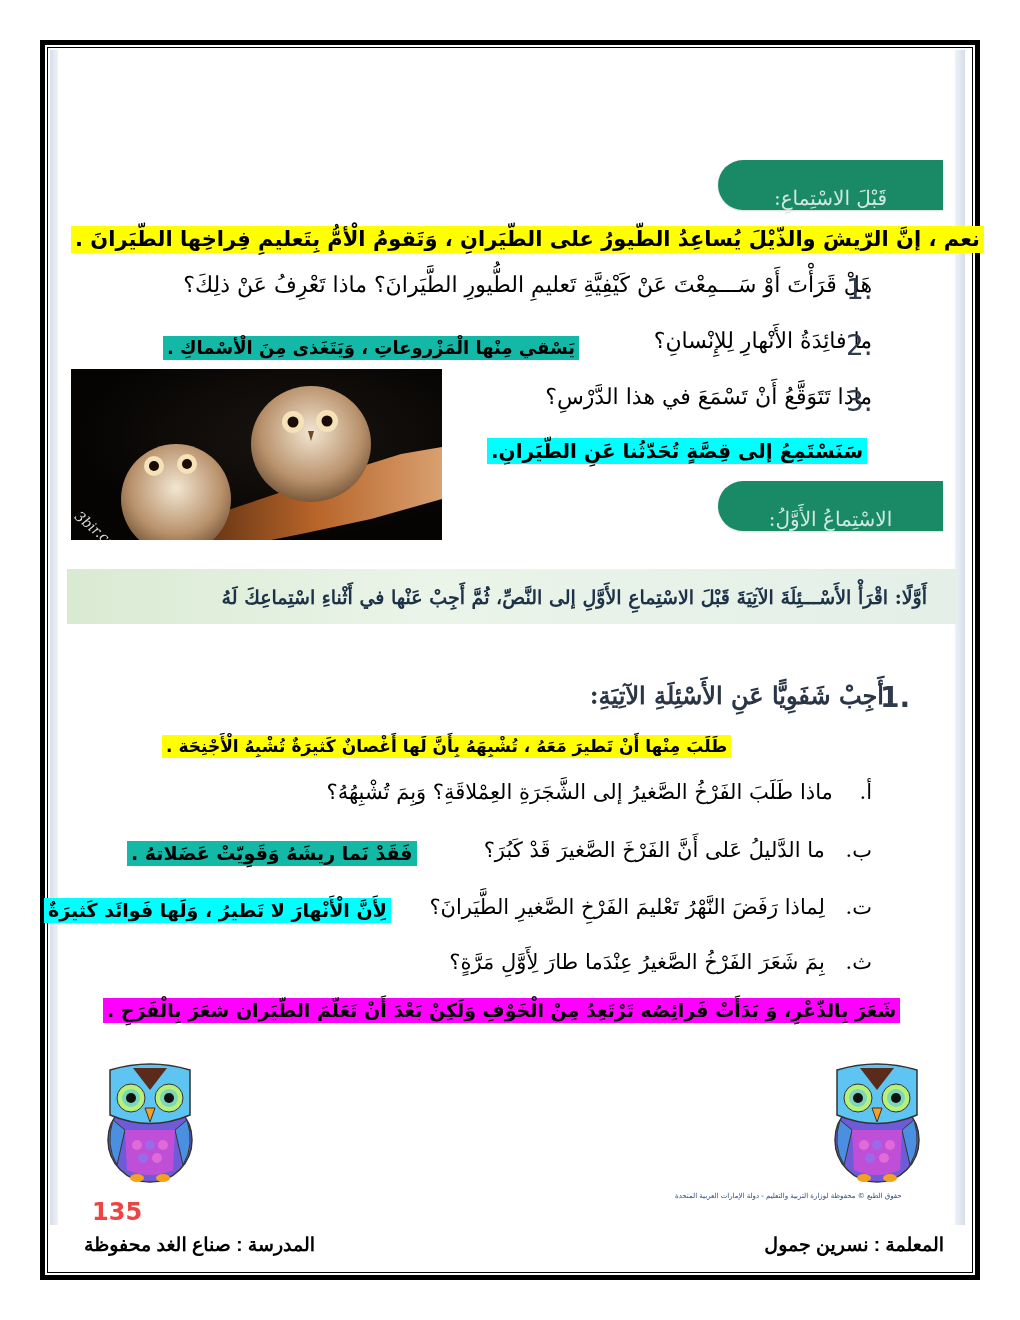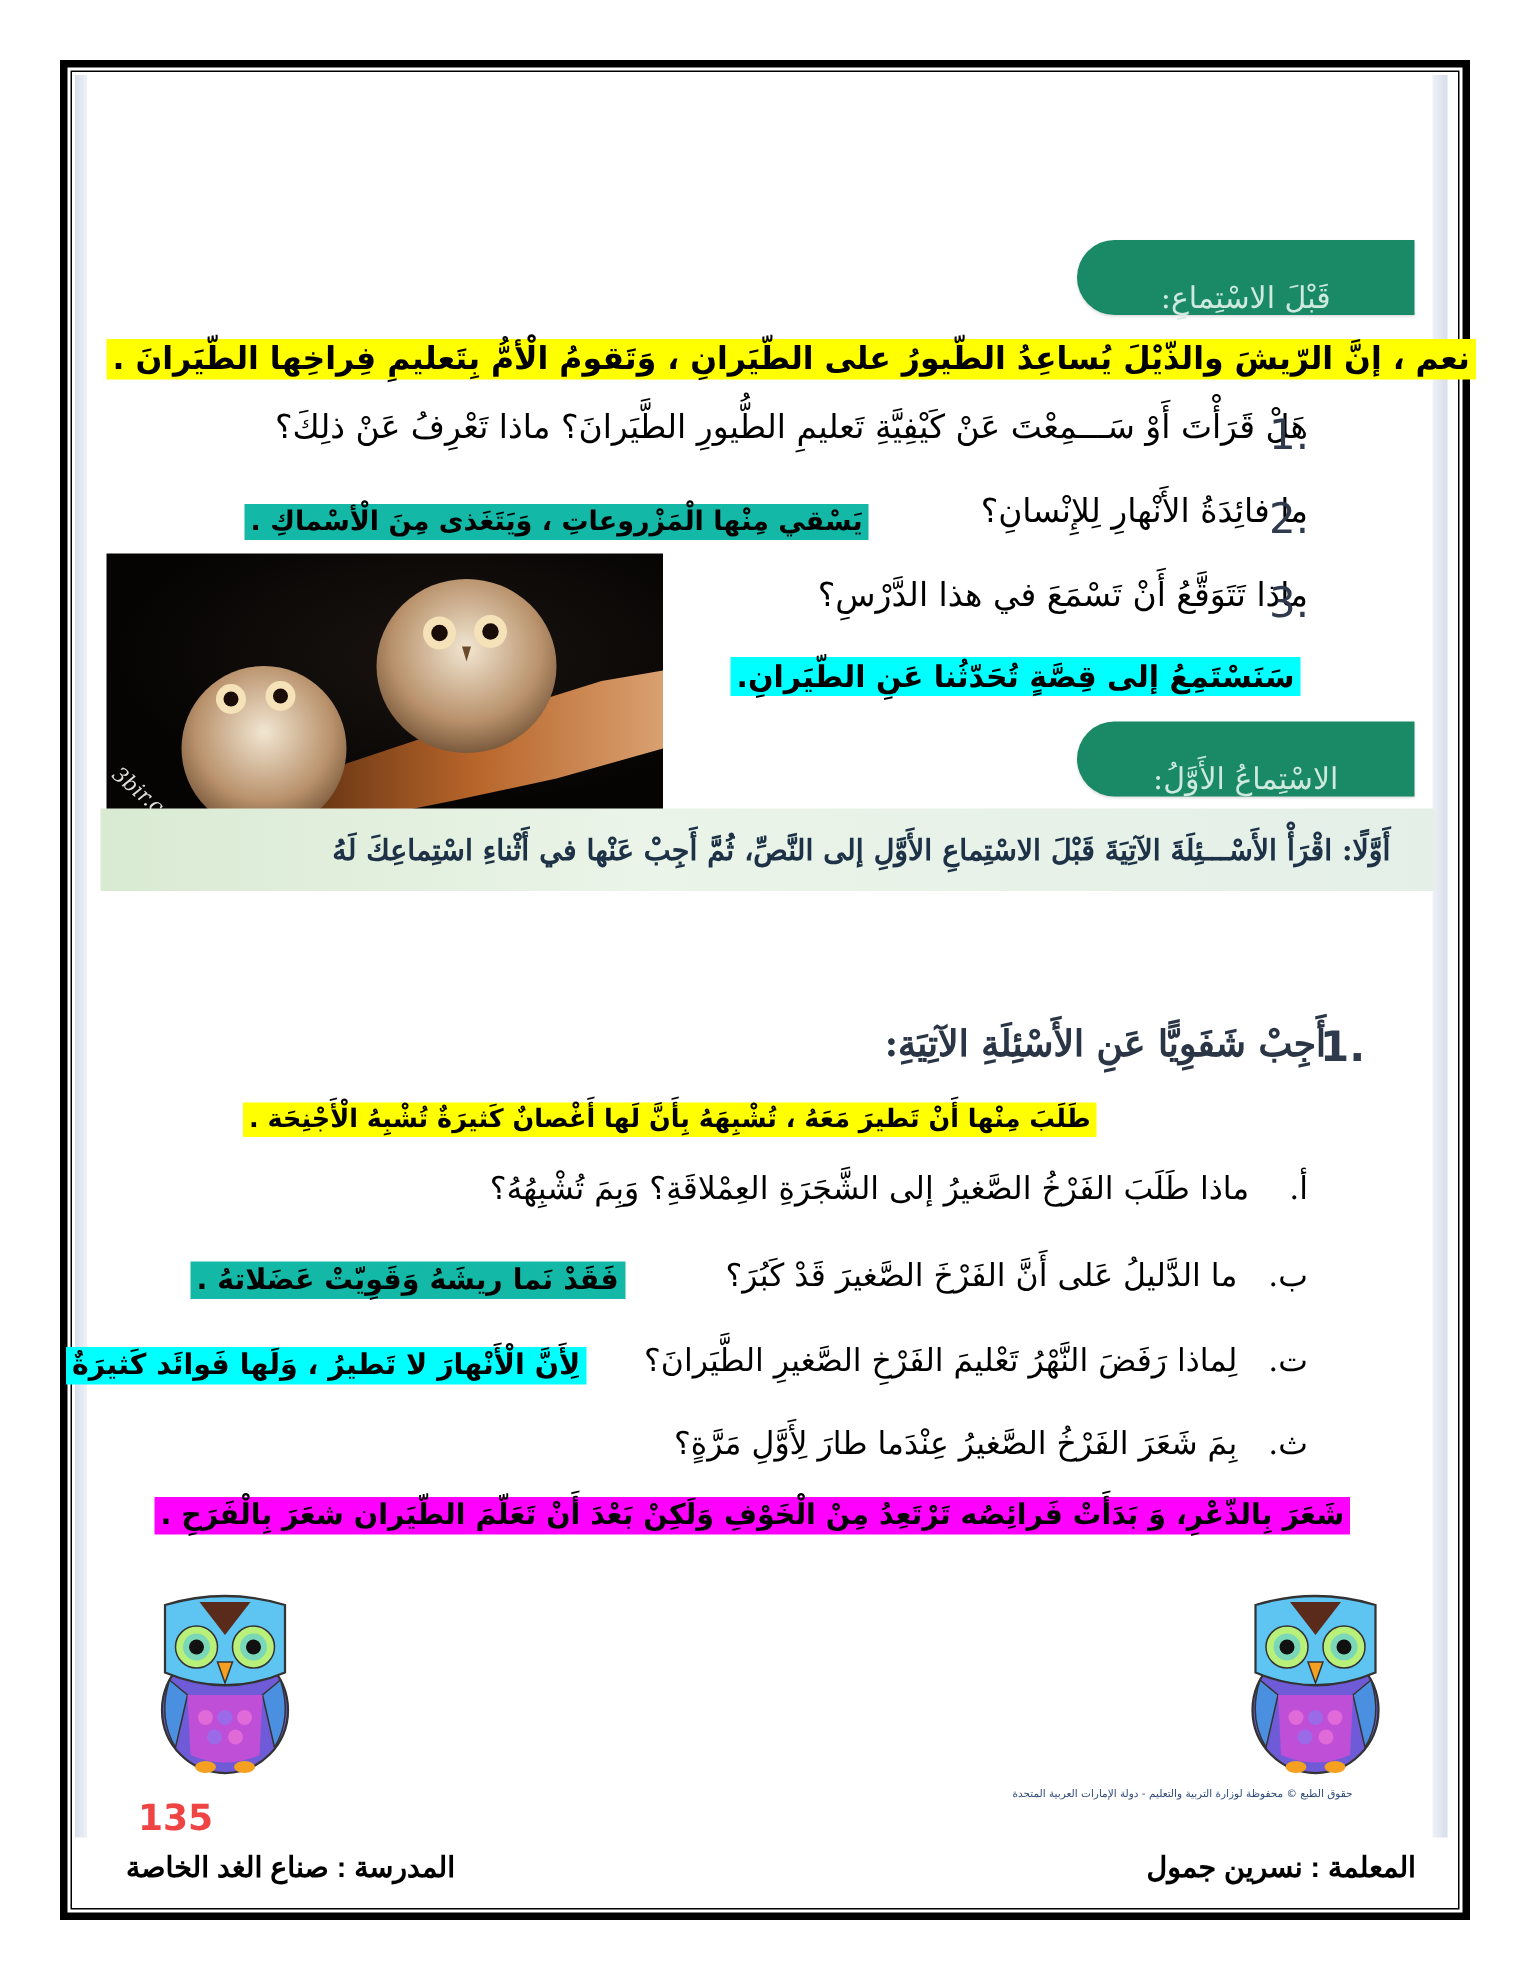--- a/index.html
+++ b/index.html
@@ -16,21 +16,21 @@
   .answer { position:absolute; font-family:"DejaVu Sans", sans-serif; font-weight:bold; color:#000; white-space:nowrap; direction:rtl; line-height:1; padding:3px 4px; }
   .yellow { background:#ffff00; }
   .green { background:#14b8a6; }
   .cyan { background:#00ffff; }
   .magenta { background:#ff00ff; }
 
   .q { position:absolute; font-family:"DejaVu Serif", serif; color:#000000; white-space:nowrap; direction:rtl; }
   .qnum { font-family:"DejaVu Sans", sans-serif; color:#2f3b4c; font-size:28px; }
 
   .owls-photo { position:absolute; left:71px; top:369px; width:371px; height:171px; background:radial-gradient(ellipse at 60% 40%, #1a1410 0%, #050403 70%); overflow:hidden; }
-  .instr-bar { position:absolute; left:67px; top:539px; width:890px; height:55px; background:linear-gradient(to right,#d9ead2,#eaf4e8 40%,#e4efe8 100%); display:flex; align-items:center; justify-content:flex-end; padding-right:30px; box-sizing:border-box; }
+  .instr-bar { position:absolute; left:67px; top:569px; width:890px; height:55px; background:linear-gradient(to right,#d9ead2,#eaf4e8 40%,#e4efe8 100%); display:flex; align-items:center; justify-content:flex-end; padding-right:30px; box-sizing:border-box; }
   .instr-text { font-family:"DejaVu Serif", serif; font-weight:bold; font-size:19px; color:#1e3247; direction:rtl; white-space:nowrap; }
 
   .owl-cartoon { position:absolute; width:110px; height:125px; }
   .copyright { position:absolute; left:675px; top:1192px; font-size:7px; color:#2e4a7c; direction:rtl; white-space:nowrap; font-family:"DejaVu Sans", sans-serif; }
   .page-num { position:absolute; left:92px; top:1198px; font-family:"DejaVu Sans", sans-serif; font-weight:bold; font-size:24px; color:#ef4444; }
   .footer { position:absolute; top:1233px; font-family:"Liberation Sans", sans-serif; font-weight:bold; font-size:19px; color:#000; direction:rtl; white-space:nowrap; }
 </style>
 </head>
 <body>
 
@@ -180,13 +180,13 @@
     <polygon points="50,48 60,48 55,62" fill="#f5a020" stroke="#333"></polygon>
     <ellipse cx="42" cy="118" rx="7" ry="4" fill="#f5a020"></ellipse>
       <ellipse cx="68" cy="118" rx="7" ry="4" fill="#f5a020"></ellipse>
   </svg>
 </div>
 
 <div class="copyright">حقوق الطبع © محفوظة لوزارة التربية والتعليم - دولة الإمارات العربية المتحدة</div>
 <div class="page-num">135</div>
 
 <div class="footer" style="right:76px;">المعلمة : نسرين جمول</div>
-<div class="footer" style="left:84px;">المدرسة : صناع الغد الخاصة</div>
+<div class="footer" style="left:84px;">المدرسة : صناع الغد محفوظة</div>
 
 </body></html>

